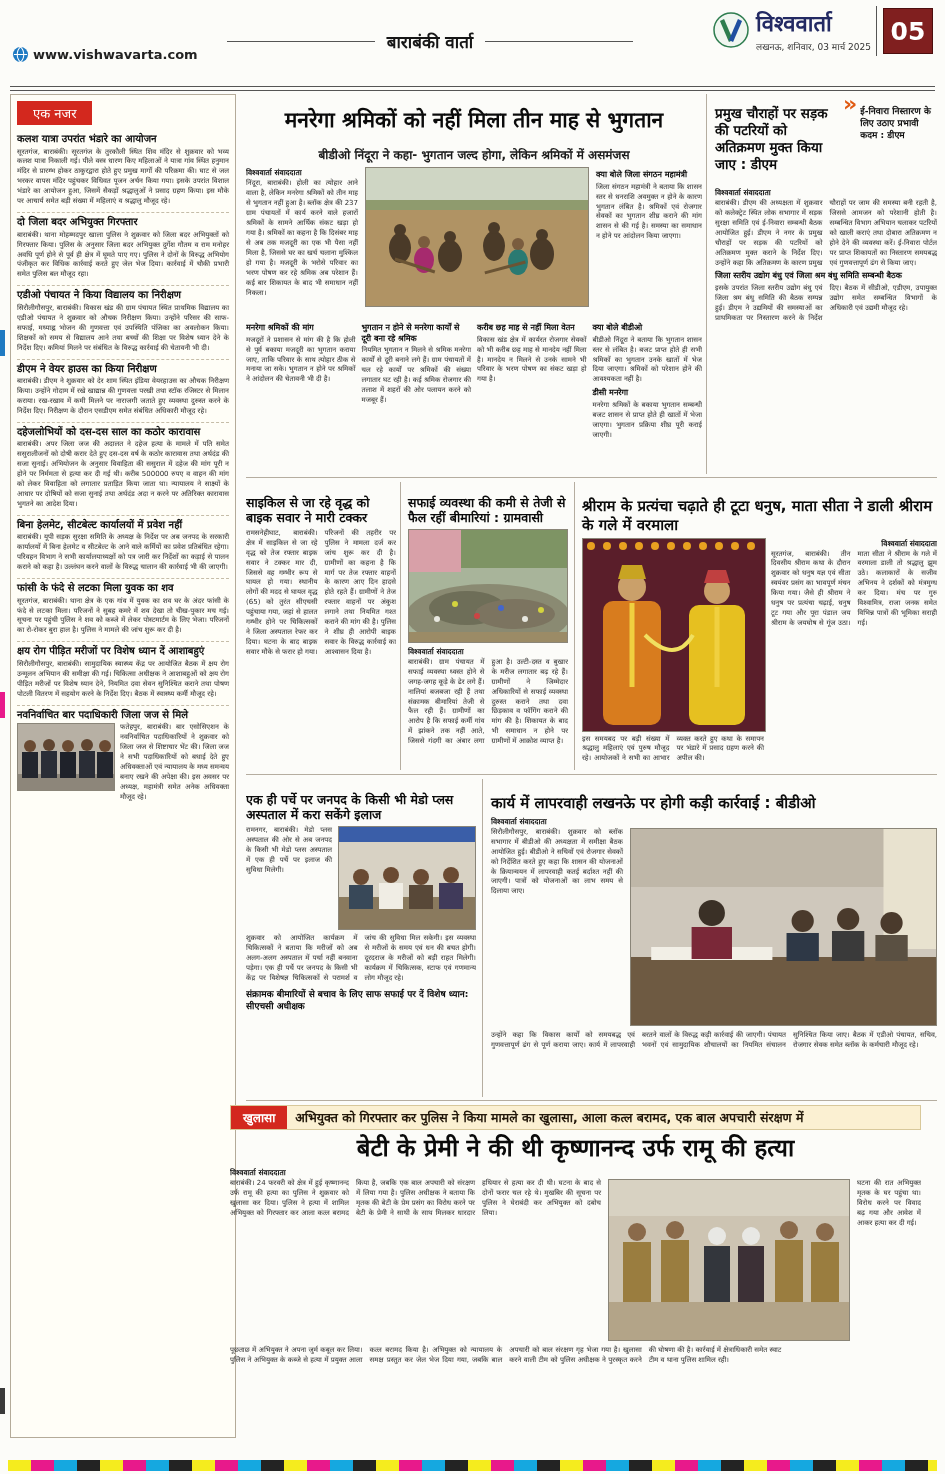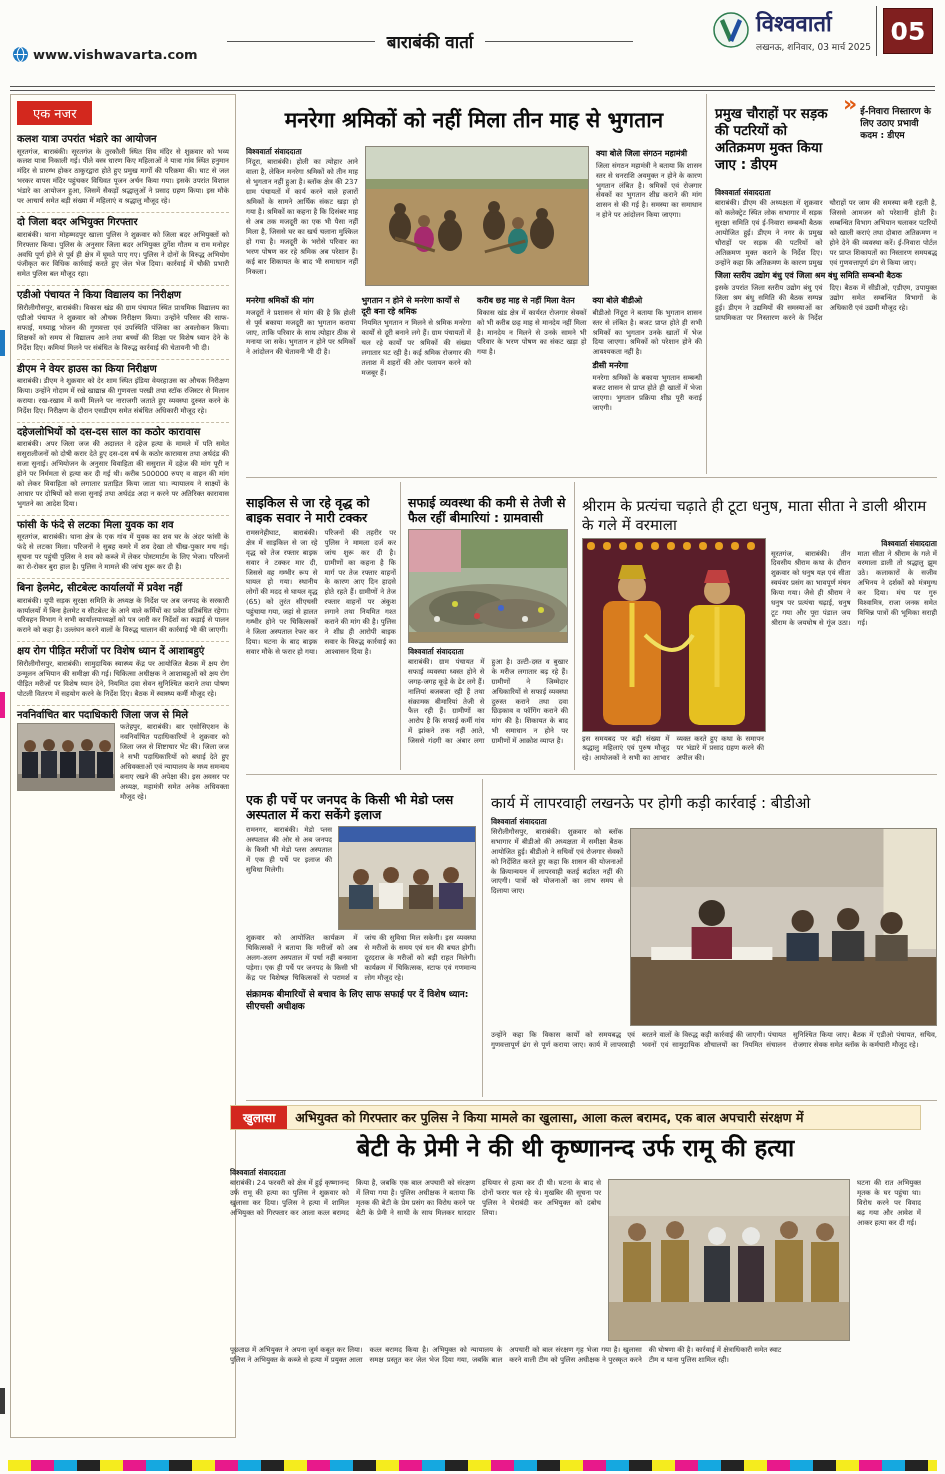--- a/index.html
+++ b/index.html
@@ -33,21 +33,21 @@
   
   .sidebar{position:absolute;left:10px;top:94px;width:226px;height:1344px;border:1px solid #b4ab99;background:#fffef7;padding:6px;box-sizing:border-box;overflow:hidden;}
   .sb-head{display:inline-block;background:#d3281e;color:#fff;font-size:13px;font-weight:normal;padding:3px 16px;margin-bottom:5px;}
   .sb-item{border-bottom:1px dashed #c6bda8;padding:3px 0 5px;}
   .sb-title{font-size:10px;font-weight:bold;color:#101010;line-height:1.25;margin-bottom:2px;}
   
   .h-main{font-size:21px;font-weight:bold;text-align:center;line-height:1.15;color:#0b0b0b;}
   .h-sub{font-size:12px;font-weight:bold;text-align:center;margin:3px 0 4px;color:#1c1c1c;}
   .h-right{font-size:13.5px;font-weight:bold;line-height:1.25;color:#0b0b0b;}
   .h-mid{font-size:12.5px;font-weight:bold;line-height:1.25;color:#0b0b0b;margin-bottom:3px;}
-  .h-wide{font-size:15px;font-weight:normal;line-height:1.25;color:#0b0b0b;margin-bottom:3px;}
+  .h-wide{font-size:15px;font-weight:bold;line-height:1.25;color:#0b0b0b;margin-bottom:3px;}
   .h-big{font-size:24px;font-weight:bold;text-align:center;line-height:1.2;color:#0b0b0b;margin:4px 0;}
   .quotebox{display:flex;gap:3px;align-items:flex-start;}
   .qmark{color:#e05a12;font-size:22px;font-weight:bold;line-height:0.9;}
   .qtext{font-size:9px;font-weight:bold;line-height:1.35;color:#111;margin-top:11px;}
   .vline{border-left:1px solid #b5ada0;}
   .hline{position:absolute;left:246px;right:8px;border-top:1px solid #b5ada0;height:0;}
   
   .kicker-row{display:flex;align-items:stretch;background:#fbf0d2;border:1px solid #d8c89a;}
   .kh-label{background:#d3281e;color:#fff;font-size:12px;font-weight:bold;padding:3px 12px;display:flex;align-items:center;}
   .kh-kicker{flex:1;font-size:12.5px;font-weight:bold;color:#23180a;display:flex;align-items:center;padding:2px 8px;}
@@ -108,26 +108,26 @@
     </div>
     <div class="sb-item">
       <div class="sb-title">डीएम ने वेयर हाउस का किया निरीक्षण</div>
       <div class="jt">बाराबंकी। डीएम ने शुक्रवार को देर शाम स्थित इंडिया वेयरहाउस का औचक निरीक्षण किया। उन्होंने गोदाम में रखे खाद्यान्न की गुणवत्ता परखी तथा स्टॉक रजिस्टर से मिलान कराया। रख-रखाव में कमी मिलने पर नाराजगी जताते हुए व्यवस्था दुरुस्त करने के निर्देश दिए। निरीक्षण के दौरान एसडीएम समेत संबंधित अधिकारी मौजूद रहे।</div>
     </div>
     <div class="sb-item">
       <div class="sb-title">दहेजलोभियों को दस-दस साल का कठोर कारावास</div>
       <div class="jt">बाराबंकी। अपर जिला जज की अदालत ने दहेज हत्या के मामले में पति समेत ससुरालीजनों को दोषी करार देते हुए दस-दस वर्ष के कठोर कारावास तथा अर्थदंड की सजा सुनाई। अभियोजन के अनुसार विवाहिता की ससुराल में दहेज की मांग पूरी न होने पर निर्ममता से हत्या कर दी गई थी। करीब 500000 रुपए व वाहन की मांग को लेकर विवाहिता को लगातार प्रताड़ित किया जाता था। न्यायालय ने साक्ष्यों के आधार पर दोषियों को सजा सुनाई तथा अर्थदंड अदा न करने पर अतिरिक्त कारावास भुगतने का आदेश दिया।</div>
     </div>
     <div class="sb-item">
+      <div class="sb-title">बिना हेलमेट, सीटबेल्ट कार्यालयों में प्रवेश नहीं</div>
+      <div class="jt">बाराबंकी। यूपी सड़क सुरक्षा समिति के अध्यक्ष के निर्देश पर अब जनपद के सरकारी कार्यालयों में बिना हेलमेट व सीटबेल्ट के आने वाले कर्मियों का प्रवेश प्रतिबंधित रहेगा। परिवहन विभाग ने सभी कार्यालयाध्यक्षों को पत्र जारी कर निर्देशों का कड़ाई से पालन कराने को कहा है। उल्लंघन करने वालों के विरुद्ध चालान की कार्रवाई भी की जाएगी।</div>
+    </div>
+    <div class="sb-item">
       <div class="sb-title">फांसी के फंदे से लटका मिला युवक का शव</div>
       <div class="jt">सूरतगंज, बाराबंकी। थाना क्षेत्र के एक गांव में युवक का शव घर के अंदर फांसी के फंदे से लटका मिला। परिजनों ने सुबह कमरे में शव देखा तो चीख-पुकार मच गई। सूचना पर पहुंची पुलिस ने शव को कब्जे में लेकर पोस्टमार्टम के लिए भेजा। परिजनों का रो-रोकर बुरा हाल है। पुलिस ने मामले की जांच शुरू कर दी है।</div>
-    </div>
-    <div class="sb-item">
-      <div class="sb-title">बिना हेलमेट, सीटबेल्ट कार्यालयों में प्रवेश नहीं</div>
-      <div class="jt">बाराबंकी। यूपी सड़क सुरक्षा समिति के अध्यक्ष के निर्देश पर अब जनपद के सरकारी कार्यालयों में बिना हेलमेट व सीटबेल्ट के आने वाले कर्मियों का प्रवेश प्रतिबंधित रहेगा। परिवहन विभाग ने सभी कार्यालयाध्यक्षों को पत्र जारी कर निर्देशों का कड़ाई से पालन कराने को कहा है। उल्लंघन करने वालों के विरुद्ध चालान की कार्रवाई भी की जाएगी।</div>
     </div>
     <div class="sb-item">
       <div class="sb-title">क्षय रोग पीड़ित मरीजों पर विशेष ध्यान दें आशाबहुएं</div>
       <div class="jt">सिरौलीगौसपुर, बाराबंकी। सामुदायिक स्वास्थ्य केंद्र पर आयोजित बैठक में क्षय रोग उन्मूलन अभियान की समीक्षा की गई। चिकित्सा अधीक्षक ने आशाबहुओं को क्षय रोग पीड़ित मरीजों पर विशेष ध्यान देने, नियमित दवा सेवन सुनिश्चित कराने तथा पोषण पोटली वितरण में सहयोग करने के निर्देश दिए। बैठक में स्वास्थ्य कर्मी मौजूद रहे।</div>
     </div>
     <div class="sb-item" style="border-bottom:none;">
       <div class="sb-title">नवनिर्वाचित बार पदाधिकारी जिला जज से मिले</div>
       <div style="display:flex;gap:5px;">
         <div class="photo" style="width:96px;height:66px;flex:none;">
           <svg viewBox="0 0 96 66" preserveAspectRatio="none">
@@ -147,20 +147,21 @@
               </g>
             </svg>
         </div>
         <div class="jt">फतेहपुर, बाराबंकी। बार एसोसिएशन के नवनिर्वाचित पदाधिकारियों ने शुक्रवार को जिला जज से शिष्टाचार भेंट की। जिला जज ने सभी पदाधिकारियों को बधाई देते हुए अधिवक्ताओं एवं न्यायालय के मध्य समन्वय बनाए रखने की अपेक्षा की। इस अवसर पर अध्यक्ष, महामंत्री समेत अनेक अधिवक्ता मौजूद रहे।</div>
       </div>
     </div>
   </aside>
 
   <article class="art" style="left:246px;top:94px;width:456px;height:380px;">
     <h1 class="h-main">मनरेगा श्रमिकों को नहीं मिला तीन माह से भुगतान</h1>
+    <div class="h-sub">बीडीओ निंदूरा ने कहा- भुगतान जल्द होगा, लेकिन श्रमिकों में असमंजस</div>
     <div style="display:flex;gap:7px;">
       <div style="width:112px;flex:none;">
         <div class="by">विश्ववार्ता संवाददाता</div>
         <div class="jt">निंदूरा, बाराबंकी। होली का त्योहार आने वाला है, लेकिन मनरेगा श्रमिकों को तीन माह से भुगतान नहीं हुआ है। ब्लॉक क्षेत्र की 237 ग्राम पंचायतों में कार्य करने वाले हजारों श्रमिकों के सामने आर्थिक संकट खड़ा हो गया है। श्रमिकों का कहना है कि दिसंबर माह से अब तक मजदूरी का एक भी पैसा नहीं मिला है, जिससे घर का खर्च चलाना मुश्किल हो गया है। मजदूरी के भरोसे परिवार का भरण पोषण कर रहे श्रमिक अब परेशान हैं। कई बार शिकायत के बाद भी समाधान नहीं निकला।</div>
       </div>
       <div class="photo" style="width:222px;height:138px;flex:none;">
         <svg viewBox="0 0 222 138" preserveAspectRatio="none">
             <rect width="222" height="138" fill="#cfd6c4"></rect>
             <rect y="36" width="222" height="102" fill="#b09364"></rect>
             <rect y="32" width="222" height="10" fill="#8f9b6e"></rect>
@@ -180,21 +181,21 @@
             <circle cx="152" cy="76" r="6" fill="#7a5c3e"></circle>
             <rect x="28" y="96" width="42" height="3" fill="#6b5434" transform="rotate(18 49 97)"></rect>
             <rect x="118" y="98" width="42" height="3" fill="#6b5434" transform="rotate(-15 139 99)"></rect>
           </svg>
       </div>
       <div style="flex:1;">
         <div class="sech">क्या बोले जिला संगठन महामंत्री</div>
         <div class="jt">जिला संगठन महामंत्री ने बताया कि शासन स्तर से धनराशि अवमुक्त न होने के कारण भुगतान लंबित है। श्रमिकों एवं रोजगार सेवकों का भुगतान शीघ्र कराने की मांग शासन से की गई है। समस्या का समाधान न होने पर आंदोलन किया जाएगा।</div>
       </div>
     </div>
-    <div style="display:flex;gap:6px;margin-top:7px;">
+    <div style="display:flex;gap:6px;margin-top:13px;">
       <div style="flex:1;">
         <div class="sech">मनरेगा श्रमिकों की मांग</div>
         <div class="jt">मजदूरों ने प्रशासन से मांग की है कि होली से पूर्व बकाया मजदूरी का भुगतान कराया जाए, ताकि परिवार के साथ त्योहार ठीक से मनाया जा सके। भुगतान न होने पर श्रमिकों ने आंदोलन की चेतावनी भी दी है।</div>
       </div>
       <div style="flex:1;">
         <div class="sech">भुगतान न होने से मनरेगा कार्यों से दूरी बना रहे श्रमिक</div>
         <div class="jt">नियमित भुगतान न मिलने से श्रमिक मनरेगा कार्यों से दूरी बनाने लगे हैं। ग्राम पंचायतों में चल रहे कार्यों पर श्रमिकों की संख्या लगातार घट रही है। कई श्रमिक रोजगार की तलाश में शहरों की ओर पलायन करने को मजबूर हैं।</div>
       </div>
       <div style="flex:1;">
         <div class="sech">करीब छह माह से नहीं मिला वेतन</div>

